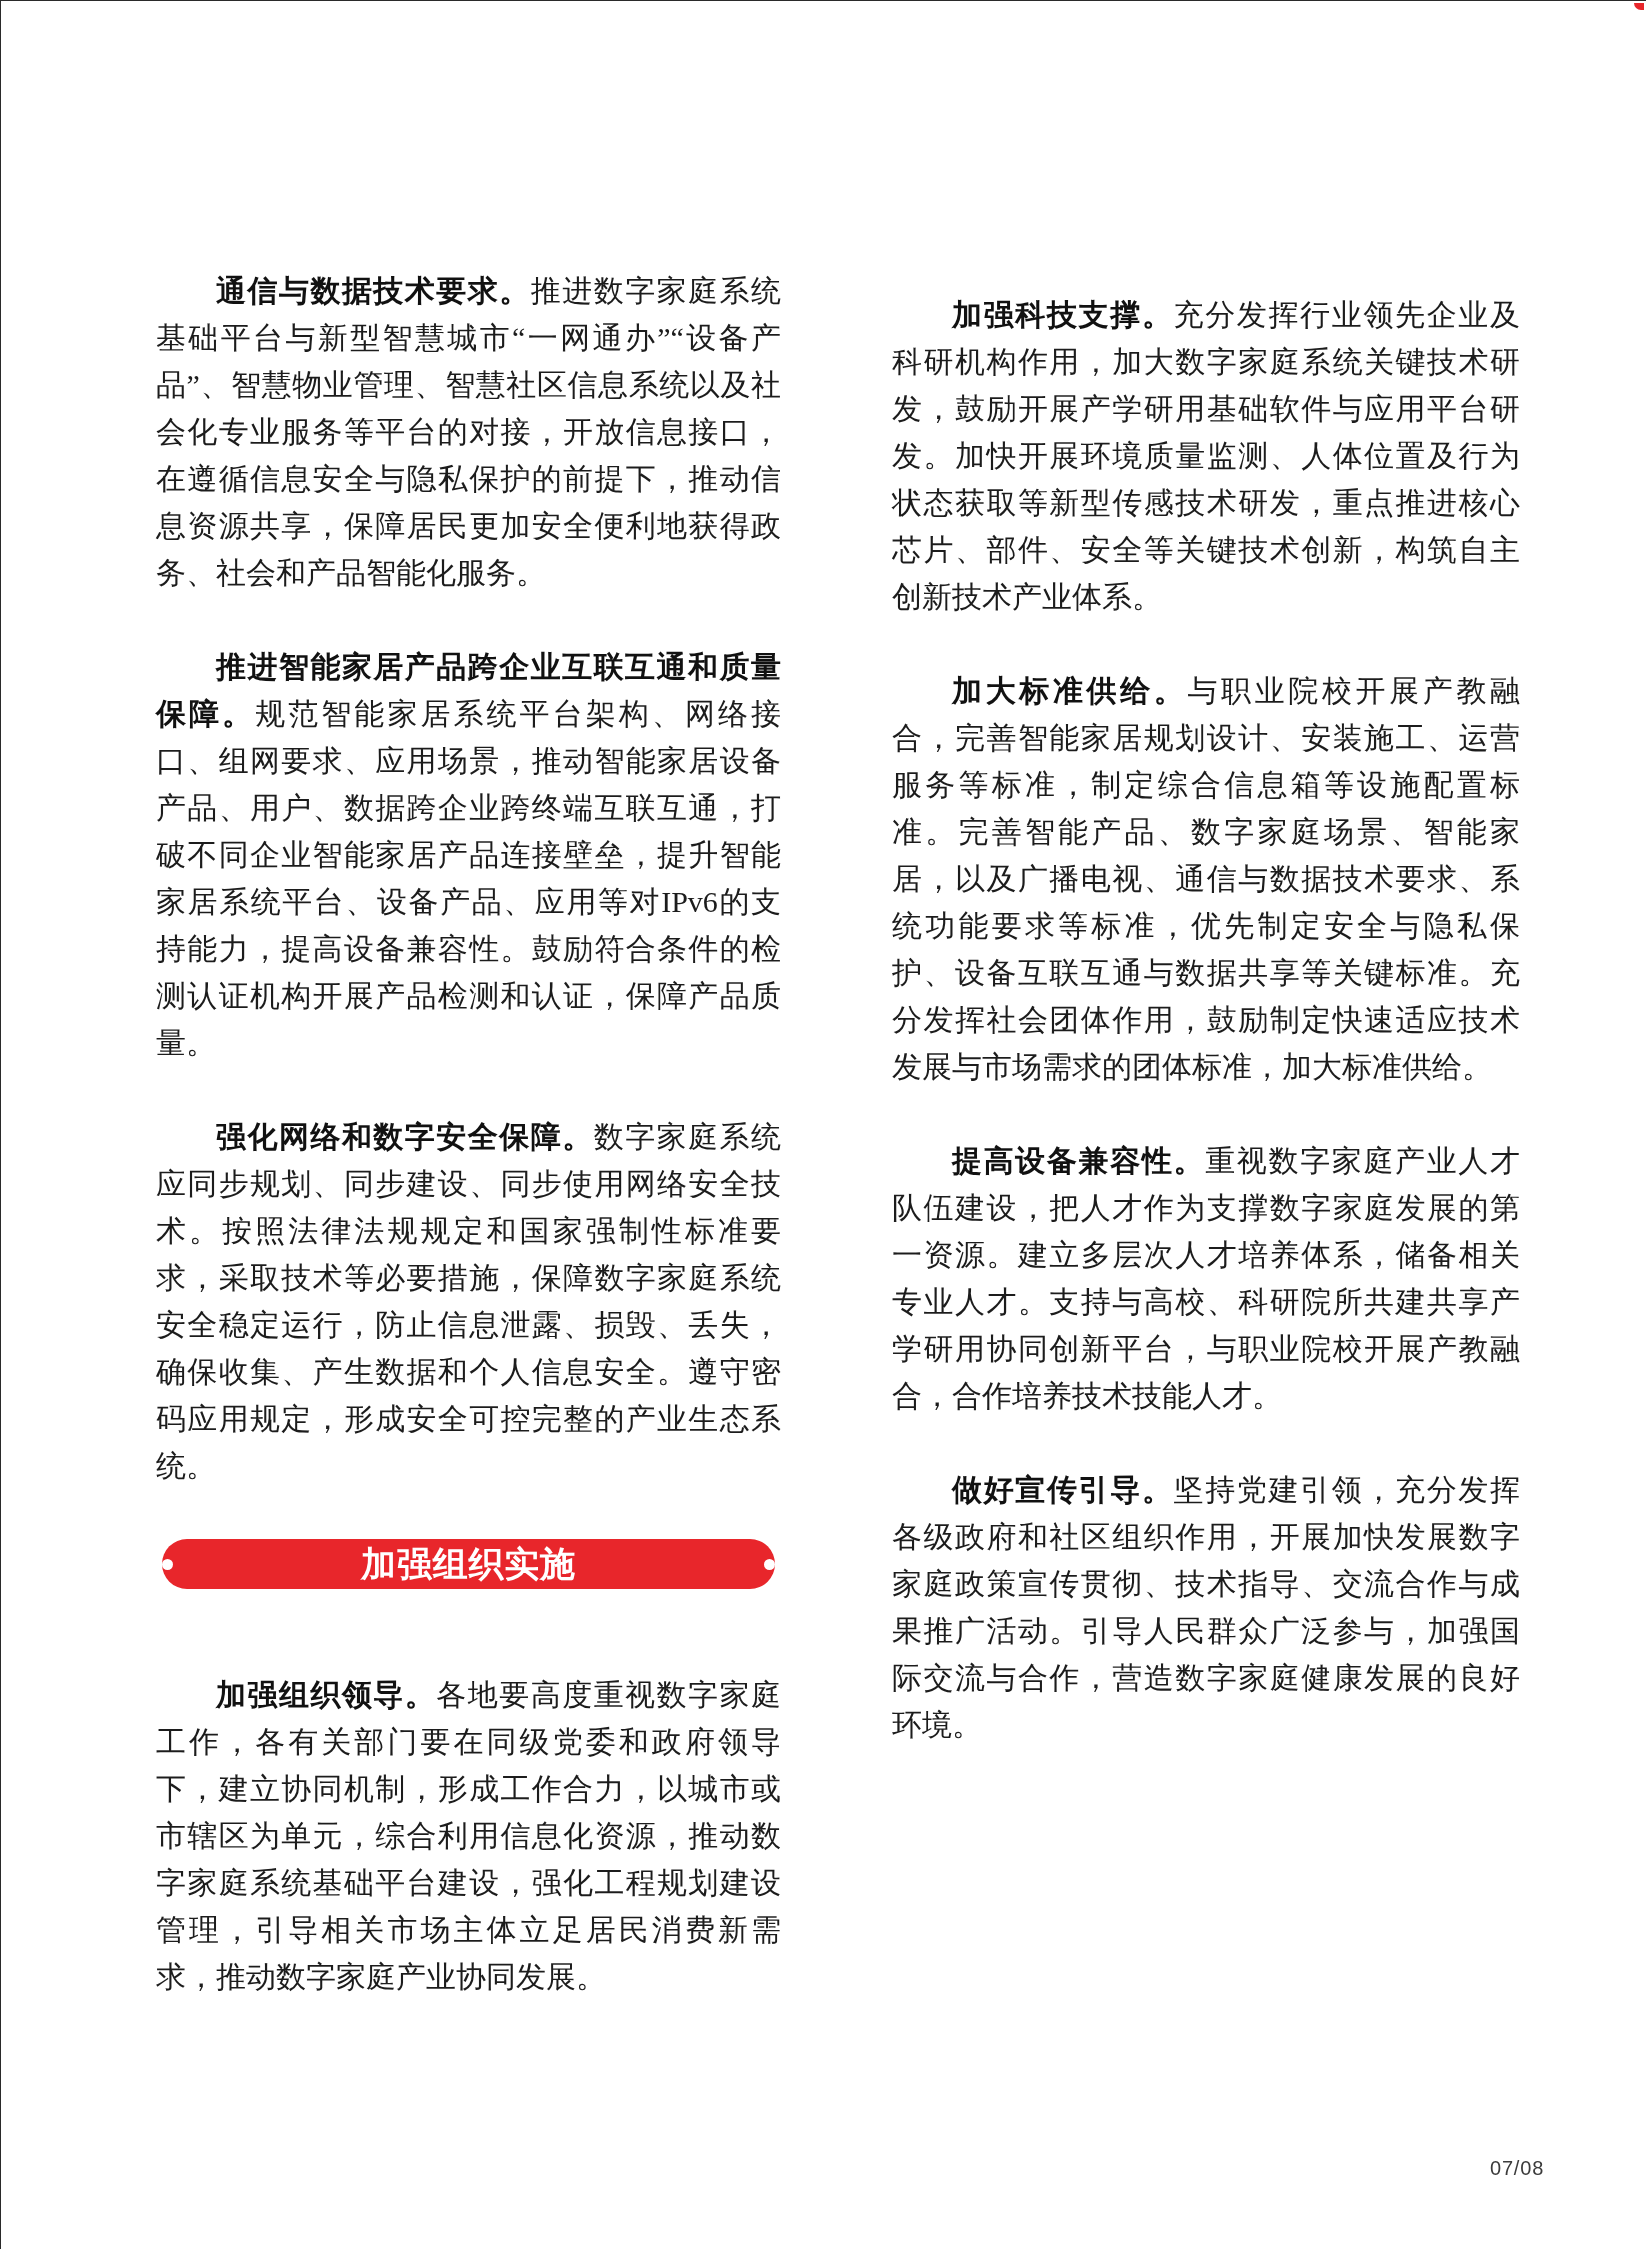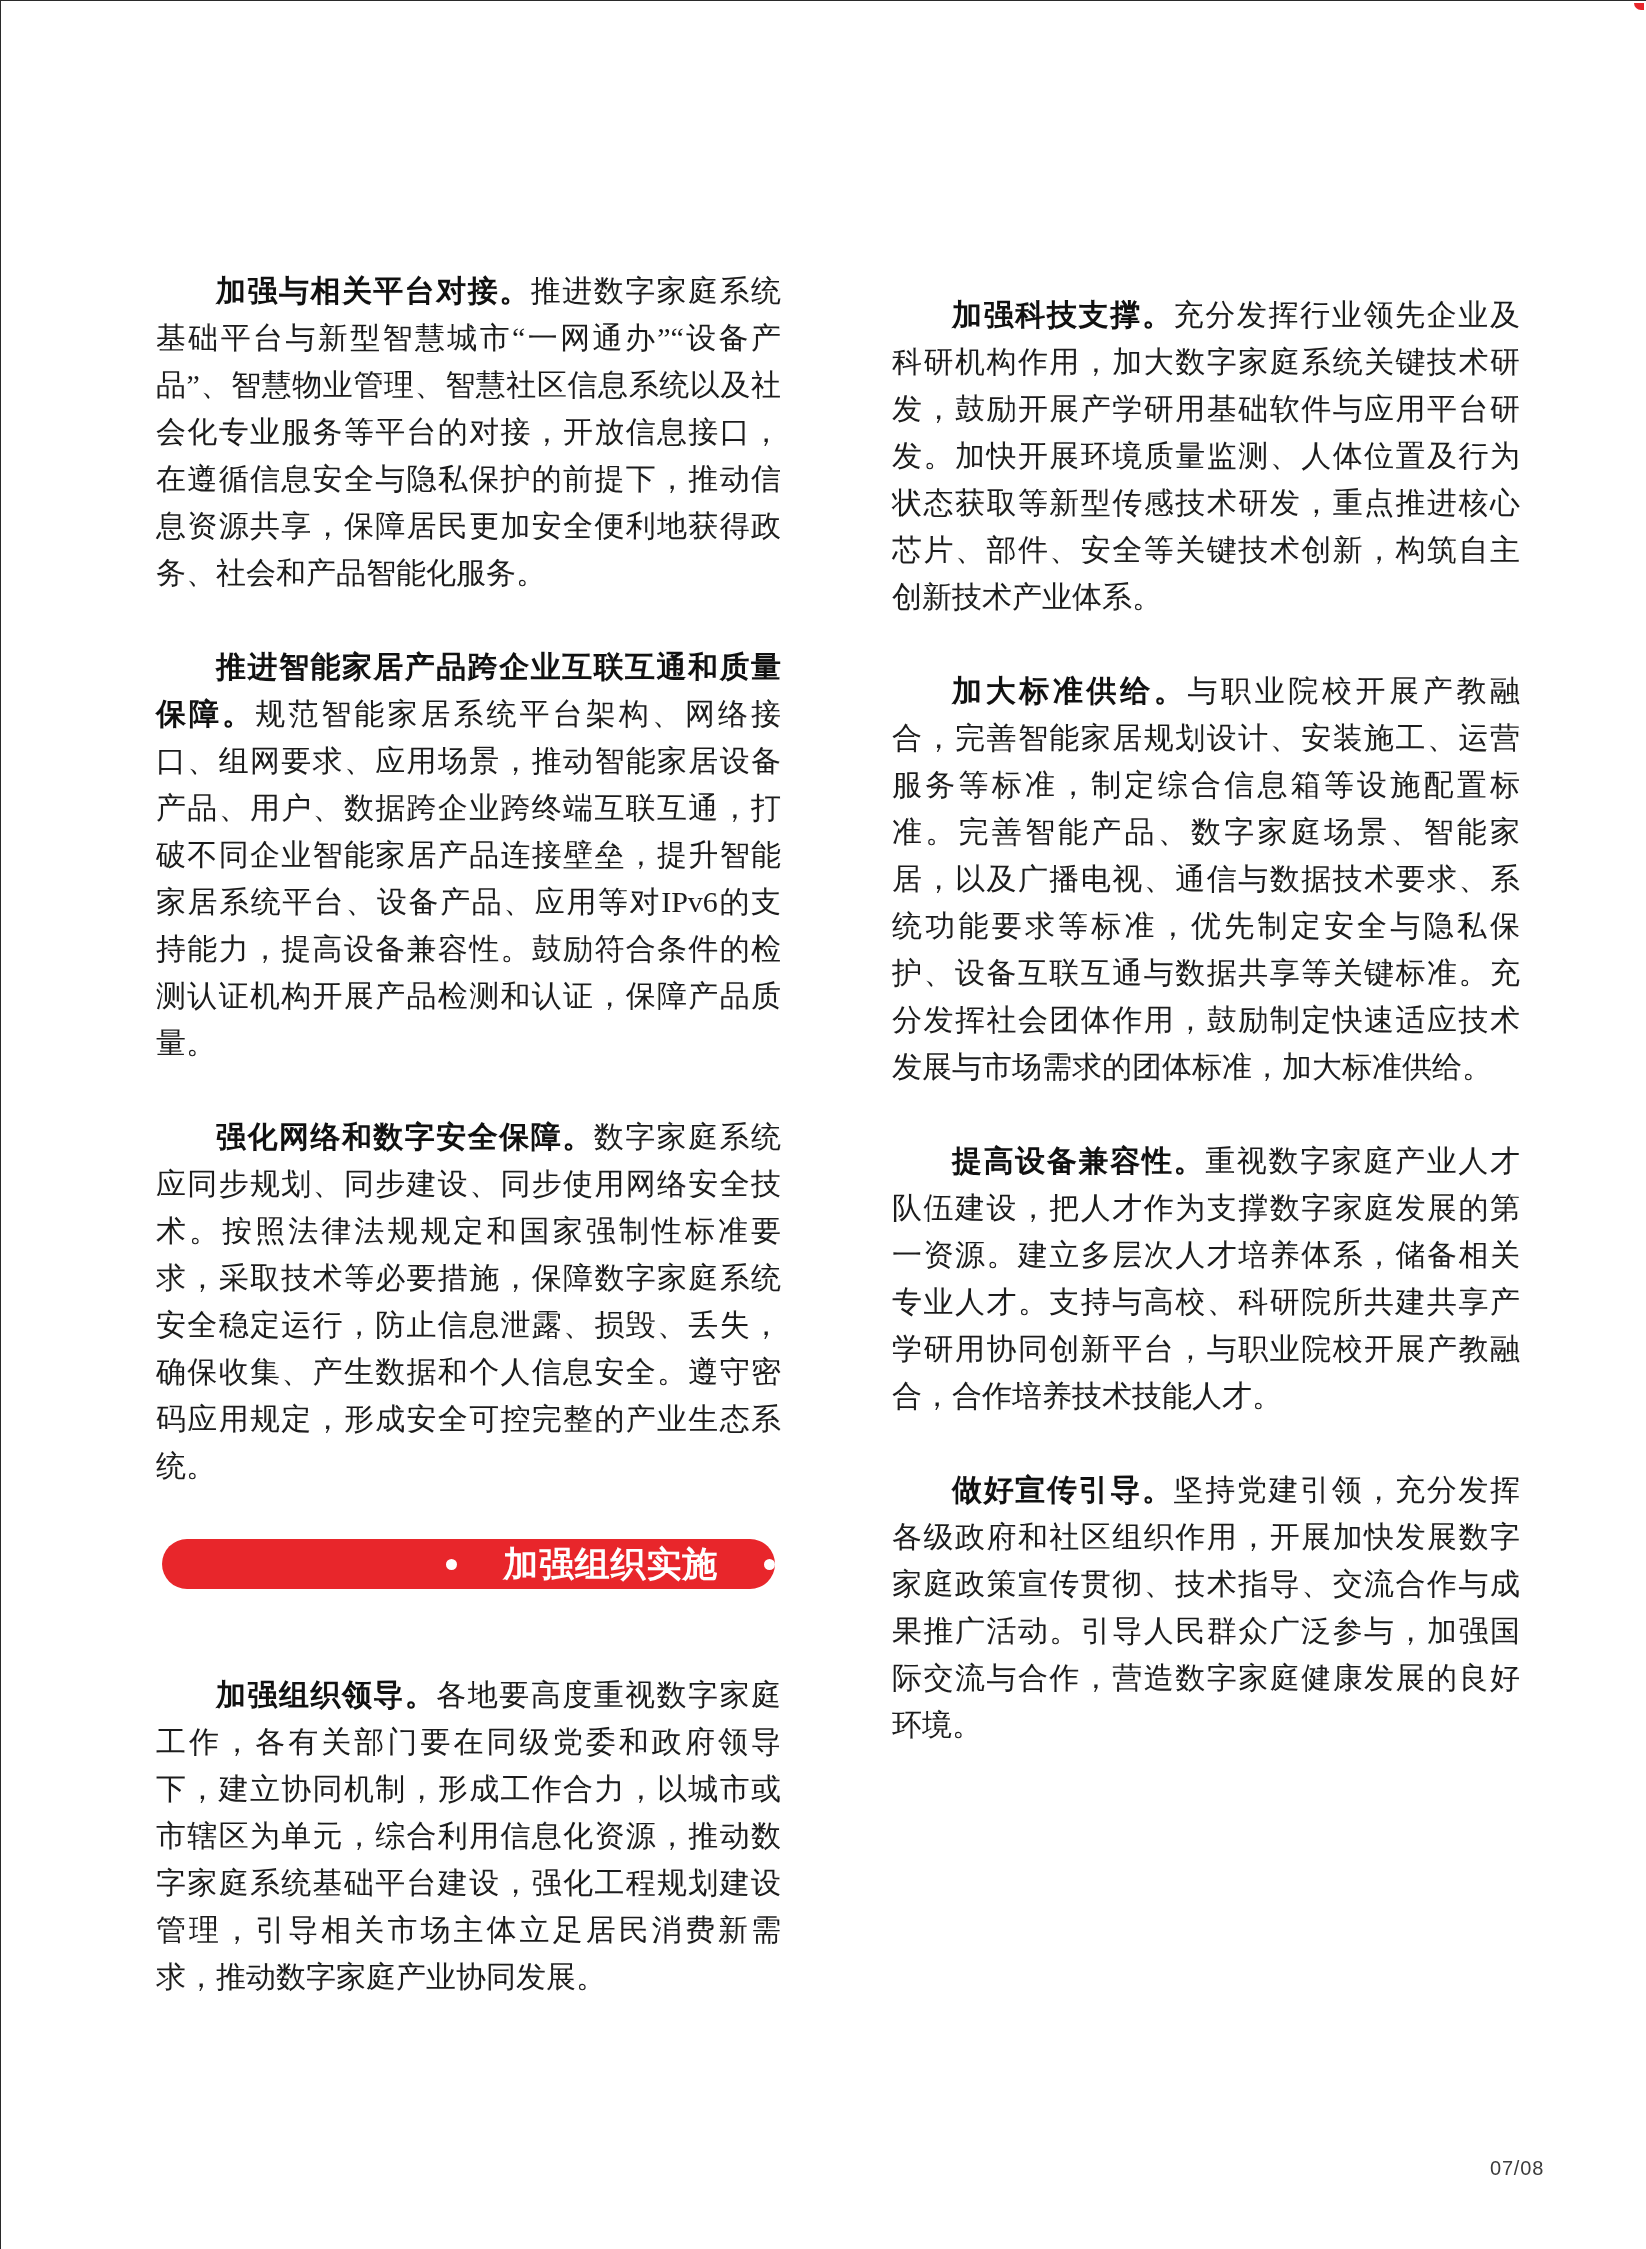--- a/index.html
+++ b/index.html
@@ -23,21 +23,21 @@
   .col-left  { left:155px;  width:625px; }
   .col-right { left:891px; width:628px;margin-top:24px; }
   p.para { margin:0 0 47px 0; text-indent:2em; }
   .lead {
     font-family:"Liberation Sans", sans-serif;
     font-weight:700; color:#111111;
   }
   .banner {
     width:613px; height:50px; margin:50px auto 82px auto;
     background:#e8262b; border-radius:25px;
-    display:flex; align-items:center; justify-content:flex-end; gap:46px;
+    display:flex; align-items:center; justify-content:space-between; gap:46px;
     text-indent:0;
   }
   .banner-label {
     color:#ffffff; font-family:"Liberation Sans", sans-serif;
     font-weight:700; font-size:35px; letter-spacing:0.8px; line-height:50px;
     white-space:nowrap;
   }
   .dot { width:11px; height:11px; border-radius:50%; background:#ffffff; flex:0 0 auto; }
   .page-number {
     position:absolute; left:1489px; top:2156px;
@@ -47,21 +47,21 @@
 </style>
 </head>
 <body>
 
 <div class="page">
 
   <div class="corner-mark"></div>
 
   <div class="col col-left">
 
-    <p class="para"><b class="lead">加强与相关平台对接。</b><span>推进数字家庭系统基础平台与新型智慧城市“一网通办”“设备产品”、智慧物业管理、智慧社区信息系统以及社会化专业服务等平台的对接，开放信息接口，在遵循信息安全与隐私保护的前提下，推动信息资源共享，保障居民更加安全便利地获得政务、社会和产品智能化服务。</span></p>
+    <p class="para"><b class="lead">通信与数据技术要求。</b><span>推进数字家庭系统基础平台与新型智慧城市“一网通办”“设备产品”、智慧物业管理、智慧社区信息系统以及社会化专业服务等平台的对接，开放信息接口，在遵循信息安全与隐私保护的前提下，推动信息资源共享，保障居民更加安全便利地获得政务、社会和产品智能化服务。</span></p>
 
     <p class="para"><b class="lead">推进智能家居产品跨企业互联互通和质量保障。</b><span>规范智能家居系统平台架构、网络接口、组网要求、应用场景，推动智能家居设备产品、用户、数据跨企业跨终端互联互通，打破不同企业智能家居产品连接壁垒，提升智能家居系统平台、设备产品、应用等对IPv6的支持能力，提高设备兼容性。鼓励符合条件的检测认证机构开展产品检测和认证，保障产品质量。</span></p>
 
     <p class="para"><b class="lead">强化网络和数字安全保障。</b><span>数字家庭系统应同步规划、同步建设、同步使用网络安全技术。按照法律法规规定和国家强制性标准要求，采取技术等必要措施，保障数字家庭系统安全稳定运行，防止信息泄露、损毁、丢失，确保收集、产生数据和个人信息安全。遵守密码应用规定，形成安全可控完整的产业生态系统。</span></p>
 
     <div class="banner">
       <span class="dot"></span>
       <span class="banner-label">加强组织实施</span>
       <span class="dot"></span>
     </div>

